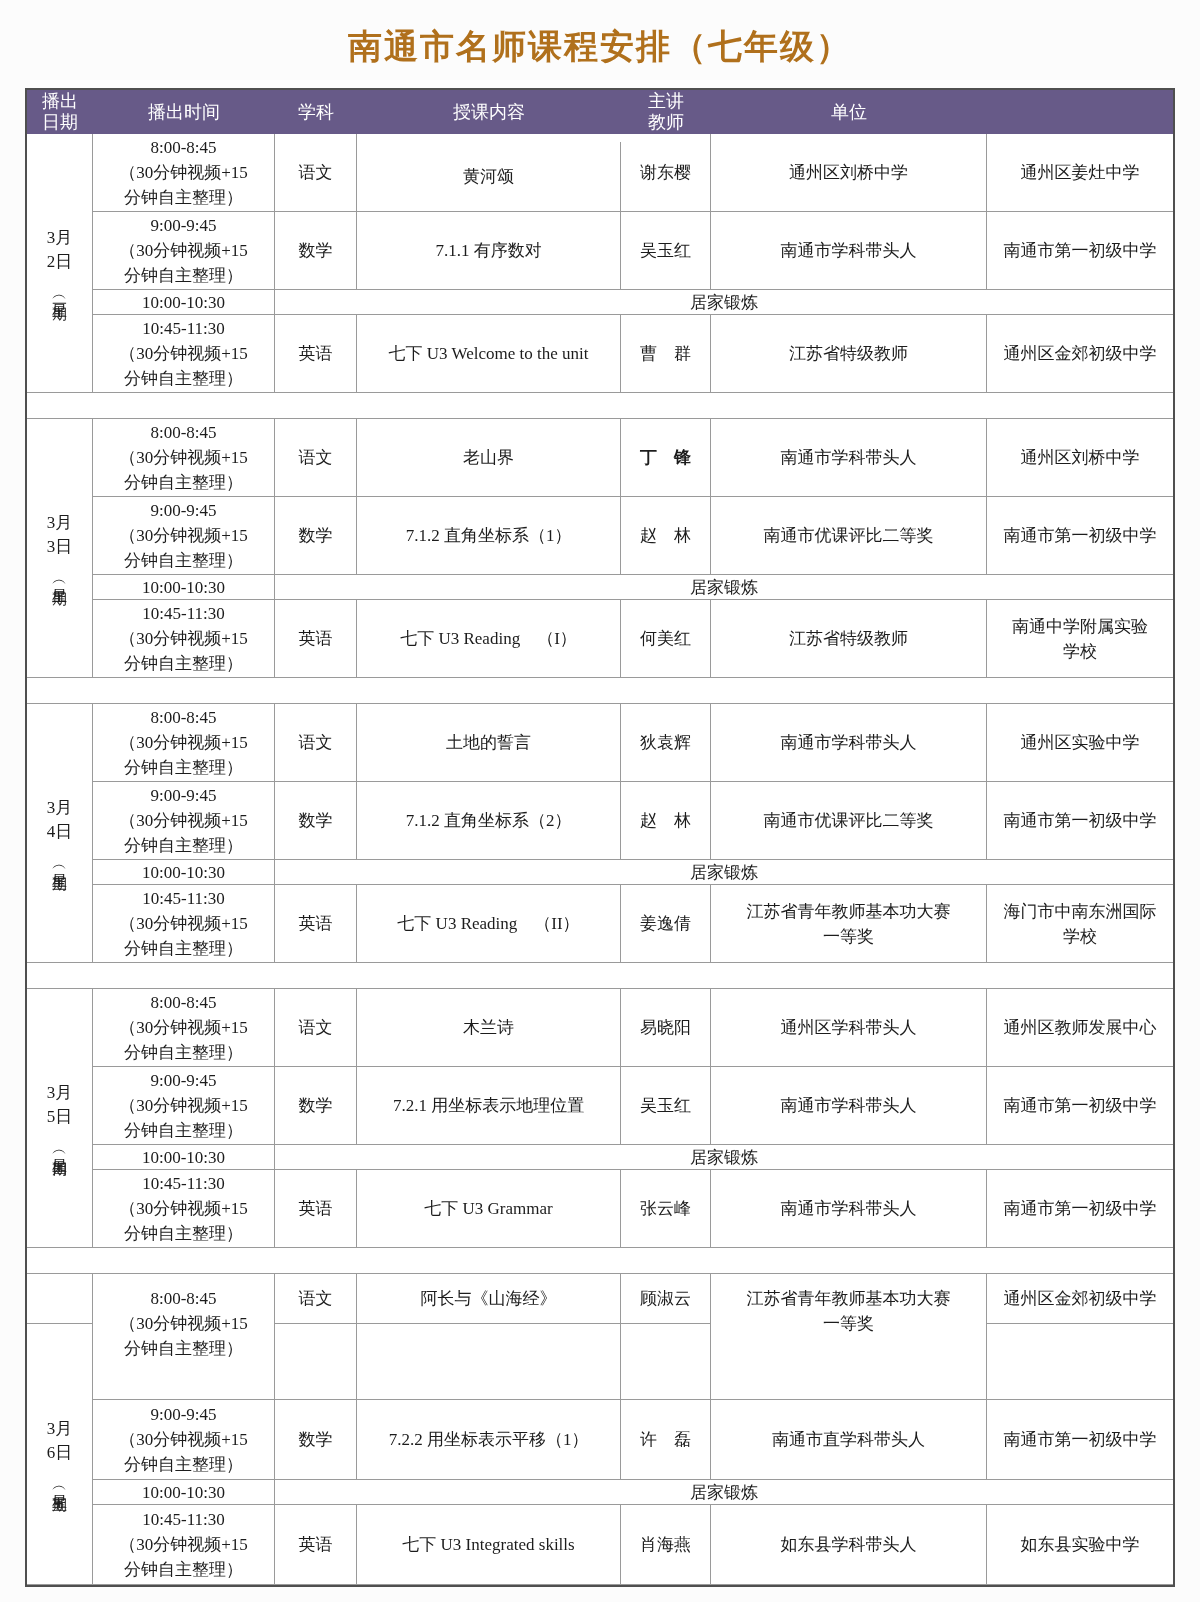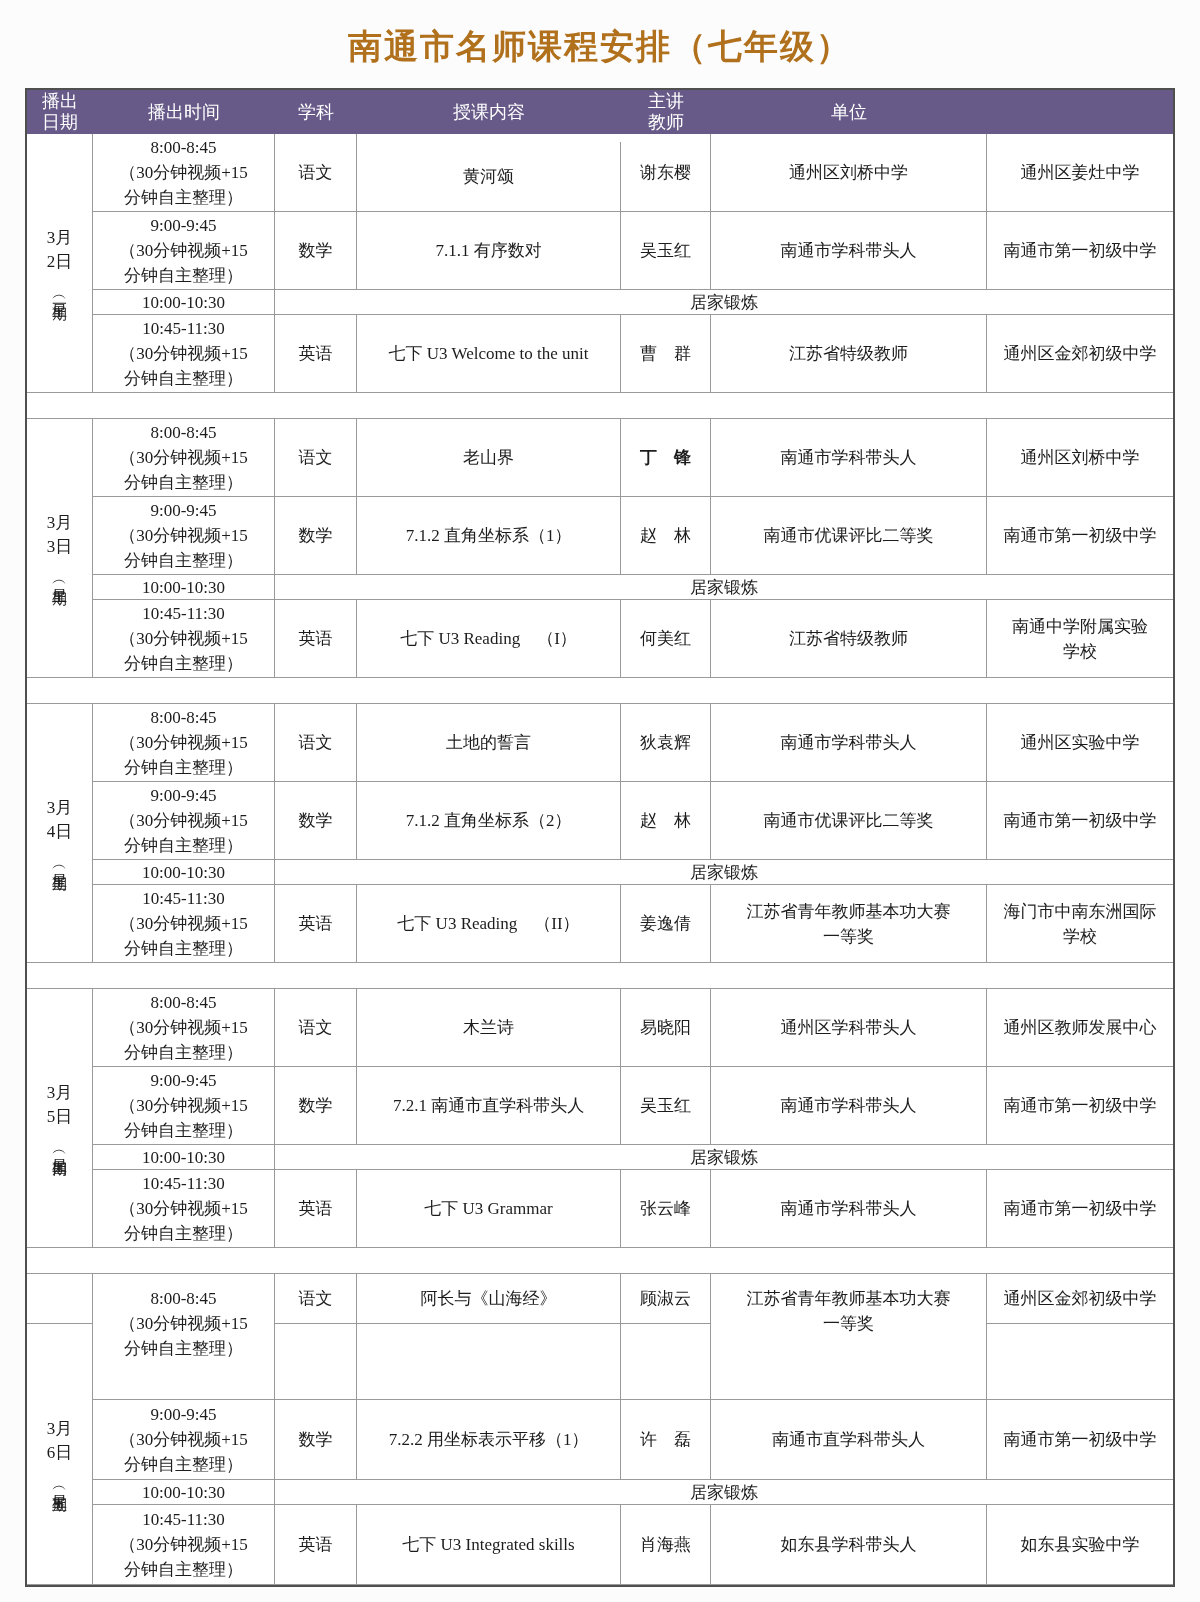--- a/index.html
+++ b/index.html
@@ -358,21 +358,21 @@
         </div>
         <div class="cell time-cell" style="grid-area: 2 / 2;">
           <span>9:00-9:45</span>
           <span>（30分钟视频+15</span>
           <span>分钟自主整理）</span>
         </div>
         <div class="cell subject-cell" style="grid-area: 2 / 3;">
           <span>数学</span>
         </div>
         <div class="cell content-cell" style="grid-area: 2 / 4;">
-          <span>7.2.1 南通市直学科带头人</span>
+          <span>7.2.1 用坐标表示地理位置</span>
         </div>
         <div class="cell teacher-cell" style="grid-area: 2 / 5;">
           <span>吴玉红</span>
         </div>
         <div class="cell honor-cell" style="grid-area: 2 / 6;">
           <span>南通市学科带头人</span>
         </div>
         <div class="cell unit-cell last-col" style="grid-area: 2 / 7;">
           <span>南通市第一初级中学</span>
         </div>

